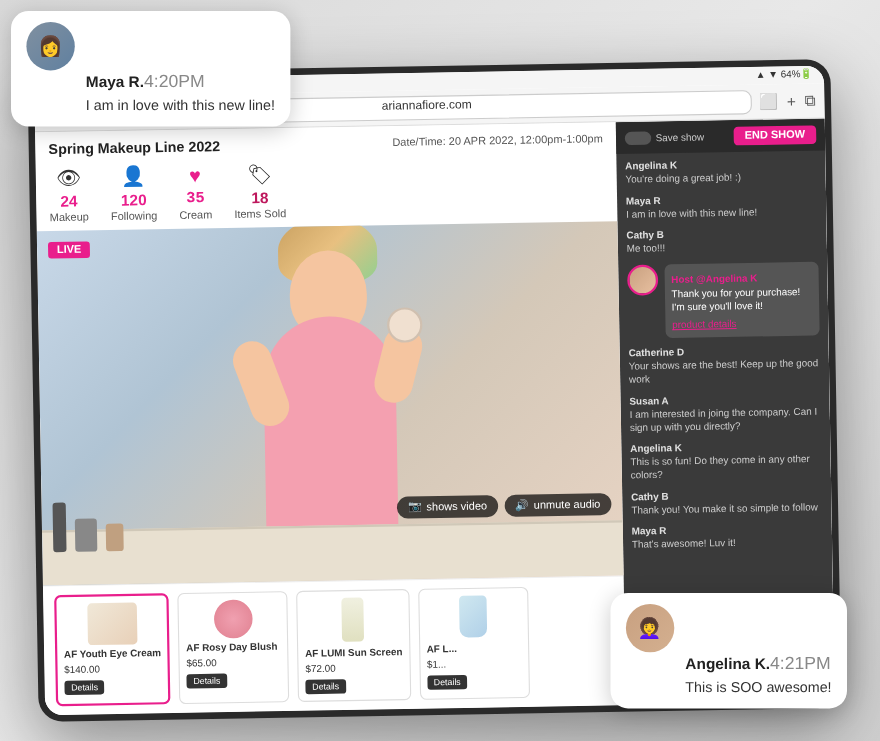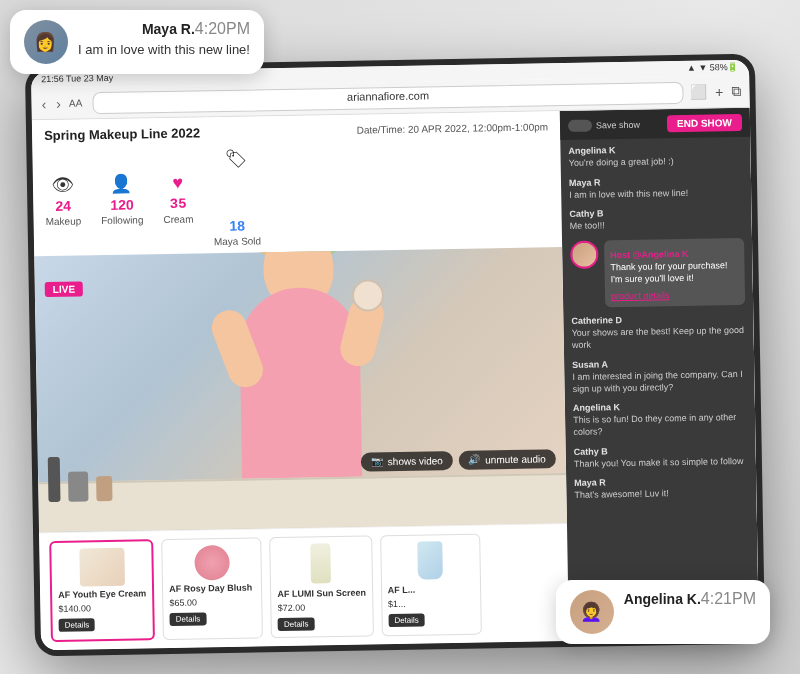--- a/index.html
+++ b/index.html
@@ -150,39 +150,39 @@
     .stat-icon.pink { color: #e91e8c; }
     .stat-icon.heart { color: #e91e8c; }
     .stat-icon.sold { color: #222; }
 
     .stat-number {
       font-size: 14px;
       font-weight: 700;
       color: #e91e8c;
     }
 
-    .stat-number.dark { color: #3b82f6; margin-top: 46px; }
+    .stat-number.dark { color: #be185d; }
 
     .stat-label {
       font-size: 10px;
       color: #555;
     }
 
     
     .video-area {
       position: relative;
       flex: 1;
       background: linear-gradient(135deg, #c8d8e8 0%, #b0c4d4 30%, #d4c8b8 60%, #e8d4c4 100%);
       overflow: hidden;
       min-height: 0;
     }
 
     .live-badge {
       position: absolute;
-      top: 26px;
+      top: 10px;
       left: 10px;
       background: #e91e8c;
       color: #fff;
       font-size: 10px;
       font-weight: 700;
       padding: 2px 8px;
       border-radius: 3px;
       z-index: 2;
     }
 
@@ -584,23 +584,24 @@
       justify-content: center;
       font-size: 18px;
     }
 
     .notif-content {
       flex: 1;
     }
 
     .notif-header {
       display: flex;
-      justify-content: flex-end;
+      justify-content: flex-start;
       align-items: baseline;
       margin-bottom: 3px;
+      margin-top: 46px;
     }
 
     .notif-name {
       font-size: 14px;
       font-weight: 700;
       color: #222;
     }
 
     .notif-time {
       font-size: 16px;
@@ -630,21 +631,21 @@
     </div>
     <div class="notif-text">I am in love with this new line!</div>
   </div>
 </div>
 
 <div class="tablet">
   <div class="tablet-inner">
 
     <div class="status-bar">
       <span>21:56  Tue 23 May</span>
-      <span>▲ ▼ 58%🔋</span>
+      <span>▲ ▼ 64%🔋</span>
     </div>
 
     <div class="browser-bar">
       <button class="nav-btn">‹</button>
       <button class="nav-btn">›</button>
       <span style="font-size:10px;color:#555;margin-right:4px;">AA</span>
       <div class="url-bar">ariannafiore.com</div>
       <div class="browser-actions">
         <span class="browser-icon">⬜</span>
         <span class="browser-icon">+</span>
@@ -676,21 +677,21 @@
               <span class="stat-label">Following</span>
             </div>
             <div class="stat-item">
               <span class="stat-icon heart">♥</span>
               <span class="stat-number" style="color:#e91e8c;font-family:Liberation Mono, monospace;">35</span>
               <span class="stat-label">Cream</span>
             </div>
             <div class="stat-item">
               <span class="stat-icon sold">🏷</span>
               <span class="stat-number dark">18</span>
-              <span class="stat-label">Maya Sold</span>
+              <span class="stat-label">Items Sold</span>
             </div>
           </div>
         </div>
 
         <div class="video-area">
           <div class="live-badge">LIVE</div>
 
           <div class="presenter">
             <div class="presenter-hair"></div>
             <div class="presenter-head"></div>
@@ -827,14 +828,15 @@
   </div>
 </div>
 
 <div class="notification notification-bottom">
   <div class="notif-avatar notif-avatar-angelina">👩‍🦱</div>
   <div class="notif-content">
     <div class="notif-header">
       <span class="notif-name">Angelina K.</span>
       <span class="notif-time">4:21PM</span>
     </div>
+    <div class="notif-text">This is SOO awesome!</div>
   </div>
 </div>
 
 </body></html>

